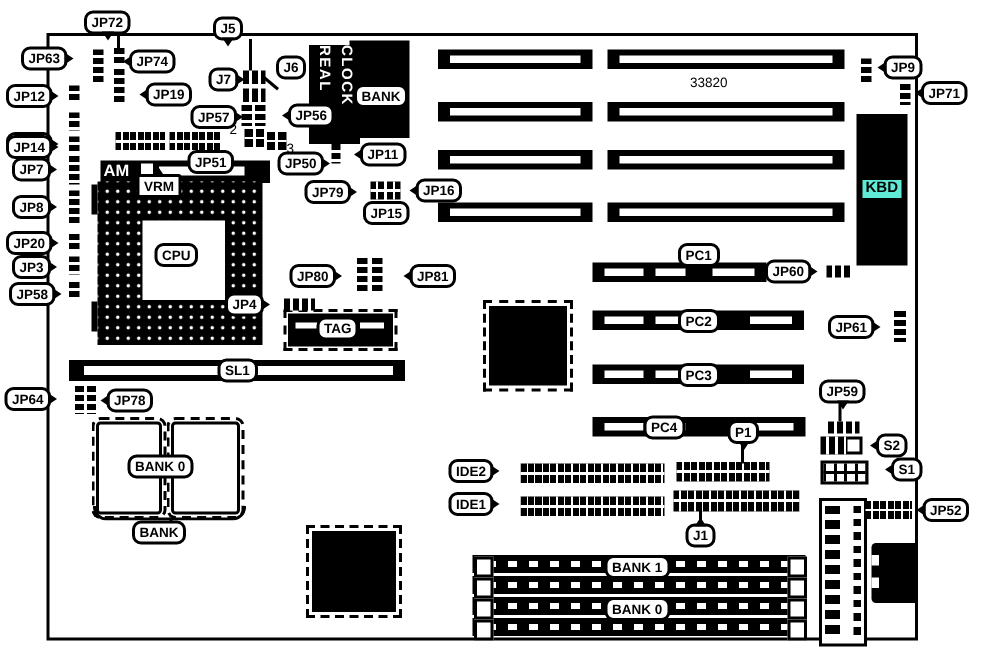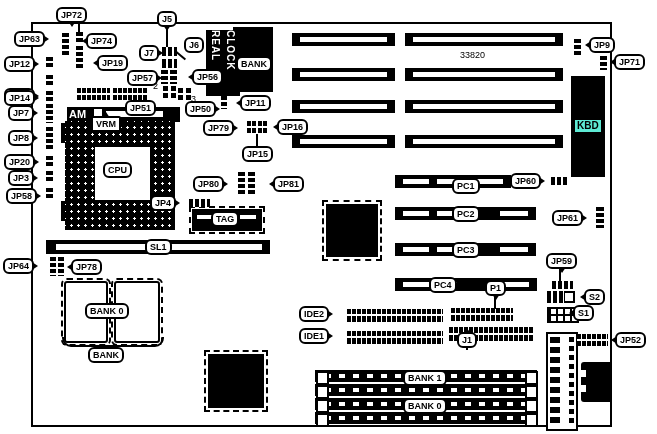--- a/index.html
+++ b/index.html
@@ -125,21 +125,21 @@
   <div class="tinytext" style="left:460px;top:50px">33820</div>
 
   <div class="jv" style="left:574px;top:39px;width:7px;height:17px"></div>
   <div class="badge tl" style="left:589px;top:37px">JP9</div>
   <div class="jv" style="left:600px;top:56px;width:7px;height:14px"></div>
   <div class="badge tl" style="left:614px;top:54px">JP71</div>
   <div class="chip" style="left:571px;top:76px;width:34px;height:101px"></div>
   <div class="chiplabel" style="left:575px;top:120px">KBD</div>
 
   <div class="pci" style="left:395px;top:175px;width:116px;height:13px"></div>
-  <div class="badge" style="left:452px;top:178px">PC1</div>
+  <div class="badge" style="left:452px;top:162px">PC1</div>
   <div class="jh" style="left:551px;top:177px;width:17px;height:8px"></div>
   <div class="badge tr" style="left:510px;top:173px">JP60</div>
 
   <div class="pci" style="left:395px;top:207px;width:141px;height:13px"></div>
   <div class="badge" style="left:452px;top:206px">PC2</div>
   <div class="jv" style="left:596px;top:207px;width:8px;height:21px"></div>
   <div class="badge tr" style="left:552px;top:210px">JP61</div>
 
   <div class="pci" style="left:395px;top:243px;width:141px;height:13px"></div>
   <div class="badge" style="left:452px;top:242px">PC3</div>
@@ -147,40 +147,40 @@
   <div class="pci" style="left:395px;top:278px;width:142px;height:13px"></div>
   <div class="badge" style="left:429px;top:277px">PC4</div>
 
   <div class="badge tb" style="left:546px;top:253px">JP59</div>
   <div class="ln" style="left:559px;top:267px;width:2px;height:14px"></div>
   <div class="jh" style="left:552px;top:281px;width:21px;height:8px"></div>
 
   <div class="sw2" style="left:547px;top:291px;width:28px;height:12px"></div>
   <div class="badge tl" style="left:584px;top:289px">S2</div>
   <div class="sw1" style="left:547px;top:307px;width:28px;height:12px"></div>
-  <div class="badge tl" style="left:573px;top:305px">S1</div>
+  <div class="badge tl" style="left:594px;top:305px">S1</div>
 
   <div class="hdr" style="left:577px;top:334px;width:31px;height:12px"></div>
   <div class="badge tl" style="left:615px;top:332px">JP52</div>
 
   <div class="pwr" style="left:546px;top:332px;width:28px;height:95px"></div>
   <div class="din" style="left:581px;top:362px;width:31px;height:40px"></div>
 
   <div class="badge tr" style="left:299px;top:306px">IDE2</div>
   <div class="hdr" style="left:347px;top:309px;width:96px;height:13px"></div>
   <div class="badge tr" style="left:299px;top:328px">IDE1</div>
   <div class="hdr" style="left:347px;top:331px;width:96px;height:13px"></div>
 
   <div class="badge tb" style="left:485px;top:280px">P1</div>
   <div class="ln" style="left:494px;top:294px;width:2px;height:15px"></div>
   <div class="hdr" style="left:451px;top:308px;width:62px;height:13px"></div>
 
   <div class="hdr" style="left:449px;top:327px;width:84px;height:14px"></div>
   <div class="ln" style="left:466px;top:340px;width:2px;height:10px"></div>
-  <div class="badge tt" style="left:457px;top:332px">J1</div>
+  <div class="badge tt" style="left:457px;top:349px">J1</div>
 
   <div class="simm" style="left:315px;top:370px;width:222px;height:12px"></div>
   <div class="simm" style="left:315px;top:384px;width:222px;height:12px"></div>
   <div class="simm" style="left:315px;top:398px;width:222px;height:12px"></div>
   <div class="simm" style="left:315px;top:412px;width:222px;height:12px"></div>
   <div class="clip" style="left:316px;top:371px;width:9px;height:10px"></div>
   <div class="clip" style="left:525px;top:371px;width:9px;height:10px"></div>
   <div class="clip" style="left:316px;top:385px;width:9px;height:10px"></div>
   <div class="clip" style="left:525px;top:385px;width:9px;height:10px"></div>
   <div class="clip" style="left:316px;top:399px;width:9px;height:10px"></div>
@@ -232,21 +232,21 @@
       <span>CLOCK</span>
       <span>REAL</span>
     </div>
   </div>
 
   <div class="badge tr" style="left:127px;top:70px">JP57</div>
   <div class="jv" style="left:161px;top:70px;width:7px;height:14px"></div>
   <div class="jv" style="left:170px;top:70px;width:7px;height:14px"></div>
   <div class="badge tl" style="left:192px;top:69px">JP56</div>
 
-  <div class="badge tb" style="left:157px;top:11px">J5</div>
+  <div class="badge tb" style="left:142px;top:11px">J5</div>
   <div class="ln" style="left:166px;top:26px;width:2px;height:21px"></div>
   <div class="badge tr" style="left:139px;top:45px">J7</div>
   <div class="jh" style="left:162px;top:47px;width:15px;height:9px"></div>
   <div class="badge" style="left:184px;top:37px">J6</div>
   <div class="ln" style="left:173px;top:54px;width:14px;height:2px;transform:rotate(40deg)"></div>
   <div class="jh" style="left:162px;top:59px;width:15px;height:9px"></div>
 
   <div class="tinytext" style="left:153px;top:81px">2</div>
   <div class="j22" style="left:163px;top:86px;width:13px;height:12px"></div>
   <div class="j22" style="left:178px;top:88px;width:13px;height:12px"></div>
@@ -254,21 +254,21 @@
 
   <div class="badge tr" style="left:185px;top:101px">JP50</div>
   <div class="jv" style="left:221px;top:96px;width:6px;height:13px"></div>
   <div class="badge tl" style="left:240px;top:95px">JP11</div>
 
   <div class="badge tr" style="left:203px;top:120px">JP79</div>
   <div class="j22" style="left:247px;top:121px;width:9px;height:12px"></div>
   <div class="j22" style="left:258px;top:121px;width:9px;height:12px"></div>
   <div class="badge tl" style="left:277px;top:119px">JP16</div>
   <div class="ln" style="left:256px;top:134px;width:2px;height:13px"></div>
-  <div class="badge" style="left:242px;top:146px">JP15</div>
+  <div class="badge" style="left:242px;top:134px">JP15</div>
 
   <div class="badge tr" style="left:193px;top:176px">JP80</div>
   <div class="jv" style="left:238px;top:172px;width:7px;height:24px"></div>
   <div class="jv" style="left:248px;top:172px;width:7px;height:24px"></div>
   <div class="badge tl" style="left:273px;top:176px">JP81</div>
 
   <div class="qfp" style="left:192px;top:209px;width:70px;height:22px;outline-offset:1px"></div>
   <div class="abs" style="left:197px;top:215px;width:16px;height:4px;background:#fff;z-index:11"></div>
   <div class="abs" style="left:240px;top:215px;width:16px;height:4px;background:#fff;z-index:11"></div>
   <div class="badge" style="left:211px;top:211px">TAG</div>

